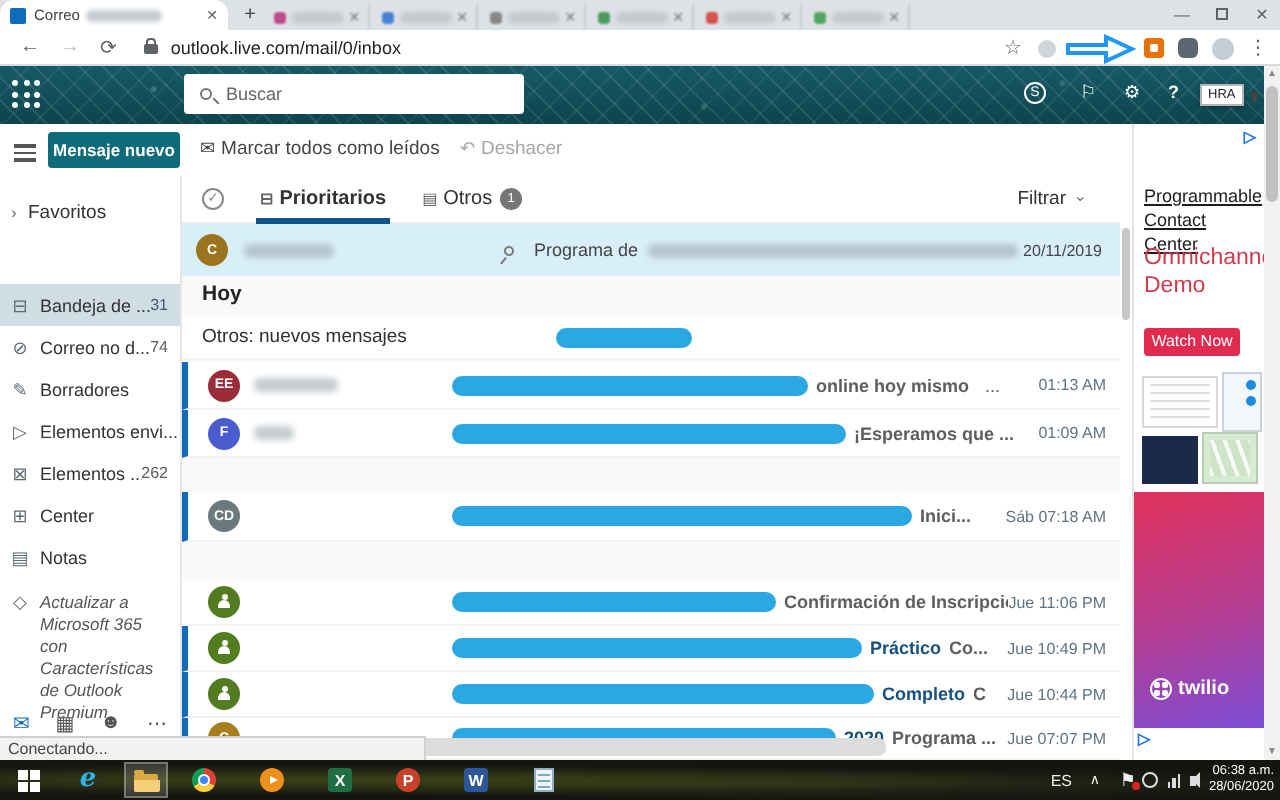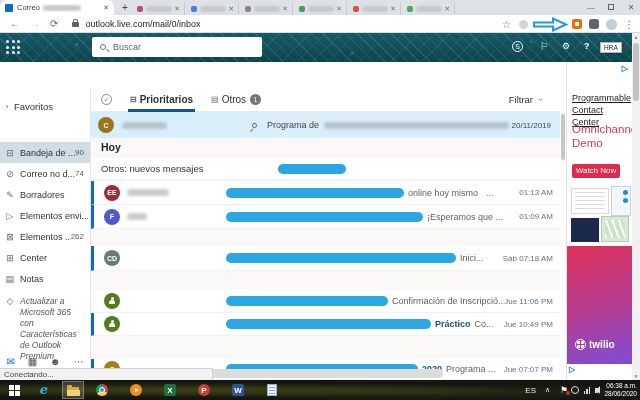--- a/index.html
+++ b/index.html
@@ -109,21 +109,21 @@
   .sechdr { position:absolute; left:10px; top:53px; font-size:10.5px; font-weight:bold; color:#252423; }
   .otrow { position:absolute; left:0; top:70px; width:470px; height:22px; background:#fff; border-bottom:1px solid #f3f2f1; display:flex; align-items:center; }
   .otrow-label { font-size:9.5px; color:#323130; margin-left:10px; }
   .redact { height:10px; background:#2ba7e4; border-radius:5px; flex:0 0 auto; }
 
   .mrow { position:absolute; left:0; width:470px; background:#fff; border-left:3px solid transparent; border-bottom:1px solid #f3f2f1; display:flex; align-items:center; padding-left:4px; }
   .mrow.unread { border-left-color:#0f6cbd; }
   .sfield { width:128px; display:flex; align-items:center; flex:0 0 auto; padding-left:6px; }
   .mrow .av { margin-right:0; }
   .boldw { font-size:9px; font-weight:bold; color:#174f7d; margin-left:4px; white-space:nowrap; }
-  .snip { font-size:9px; color:#605e5c; margin-left:4px; white-space:nowrap; overflow:hidden; }
+  .snip { font-size:9px; color:#605e5c; margin-left:4px; white-space:nowrap; overflow:hidden;font-weight:bold; }
   .trail { font-size:9px; color:#605e5c; margin-left:8px; }
   .mtime { margin-left:auto; font-size:8px; color:#5f7382; padding-right:8px; white-space:nowrap; flex:0 0 auto; }
   .pp { position:relative; width:9px; height:9px; display:block; }
   .pp::before { content:""; position:absolute; left:3px; top:0; width:3px; height:3px; border-radius:50%; background:#fff; }
   .pp::after { content:""; position:absolute; left:1.5px; top:3.8px; width:6px; height:3.5px; border-radius:3px 3px 0 0; background:#fff; }
 
   .list-scroll { position:absolute; left:560px; top:88px; width:6px; height:292px; background:#fff; }
   .list-thumb { position:absolute; left:1px; top:26px; width:4px; height:46px; background:#c8c6c4; border-radius:2px; }
 
   
@@ -274,30 +274,44 @@
       <span class="search-text">Buscar</span>
     </div>
     <span class="ohdr-ic skype" style="left:512px">S</span>
     <span class="ohdr-ic" style="left:540px">⚐</span>
     <span class="ohdr-ic" style="left:562px">⚙</span>
     <span class="ohdr-ic" style="left:584px; font-weight:bold">?</span>
     <span class="hra-tip">HRA</span>
     <span class="cursor-ic"></span>
   </div>
 
+  <div class="otoolbar">
+    <span class="ham">
+        <b></b>
+        <b></b>
+        <b></b>
+      </span>
+    <div class="btn-new">Mensaje nuevo</div>
+    <div class="tb-item" style="left:100px">
+      <span class="tb-ic">✉</span><span>Marcar todos como leídos</span>
+    </div>
+    <div class="tb-item tb-dis" style="left:230px">
+      <span class="tb-ic">↶</span><span>Deshacer</span>
+    </div>
+  </div>
 
   <div class="sidebar">
     <div class="side-sec" style="top:10px">
       <span class="chev">›</span>
       <span>Favoritos</span>
     </div>
     <div class="side-item sel" style="top:54px">
       <span class="si-ic">⊟</span>
       <span class="si-label">Bandeja de ...</span>
-      <span class="si-count blue">90</span>
+      <span class="si-count blue">31</span>
     </div>
     <div class="side-item" style="top:75px">
       <span class="si-ic">⊘</span>
       <span class="si-label">Correo no d...</span>
       <span class="si-count">74</span>
     </div>
     <div class="side-item" style="top:96px">
       <span class="si-ic">✎</span>
       <span class="si-label">Borradores</span>
     </div>
@@ -404,20 +418,31 @@
     <div class="mrow unread" style="top:225px; height:23px">
       <span class="sfield">
           <span class="av av-green">
             <i class="pp"></i>
           </span>
         </span>
       <span class="redact" style="width:205px"></span>
       <span class="boldw">Práctico</span>
       <span class="snip">Co...</span>
       <span class="mtime">Jue 10:49 PM</span>
+    </div>
+    <div class="mrow unread" style="top:248px; height:23px">
+      <span class="sfield">
+          <span class="av av-green">
+            <i class="pp"></i>
+          </span>
+        </span>
+      <span class="redact" style="width:211px"></span>
+      <span class="boldw">Completo</span>
+      <span class="snip">C</span>
+      <span class="mtime">Jue 10:44 PM</span>
     </div>
     <div class="mrow unread" style="top:271px; height:21px">
       <span class="sfield">
           <span class="av av-gold2">C</span>
         </span>
       <span class="redact" style="width:192px"></span>
       <span class="boldw">2020</span>
       <span class="snip">Programa ...</span>
       <span class="mtime">Jue 07:07 PM</span>
     </div>

